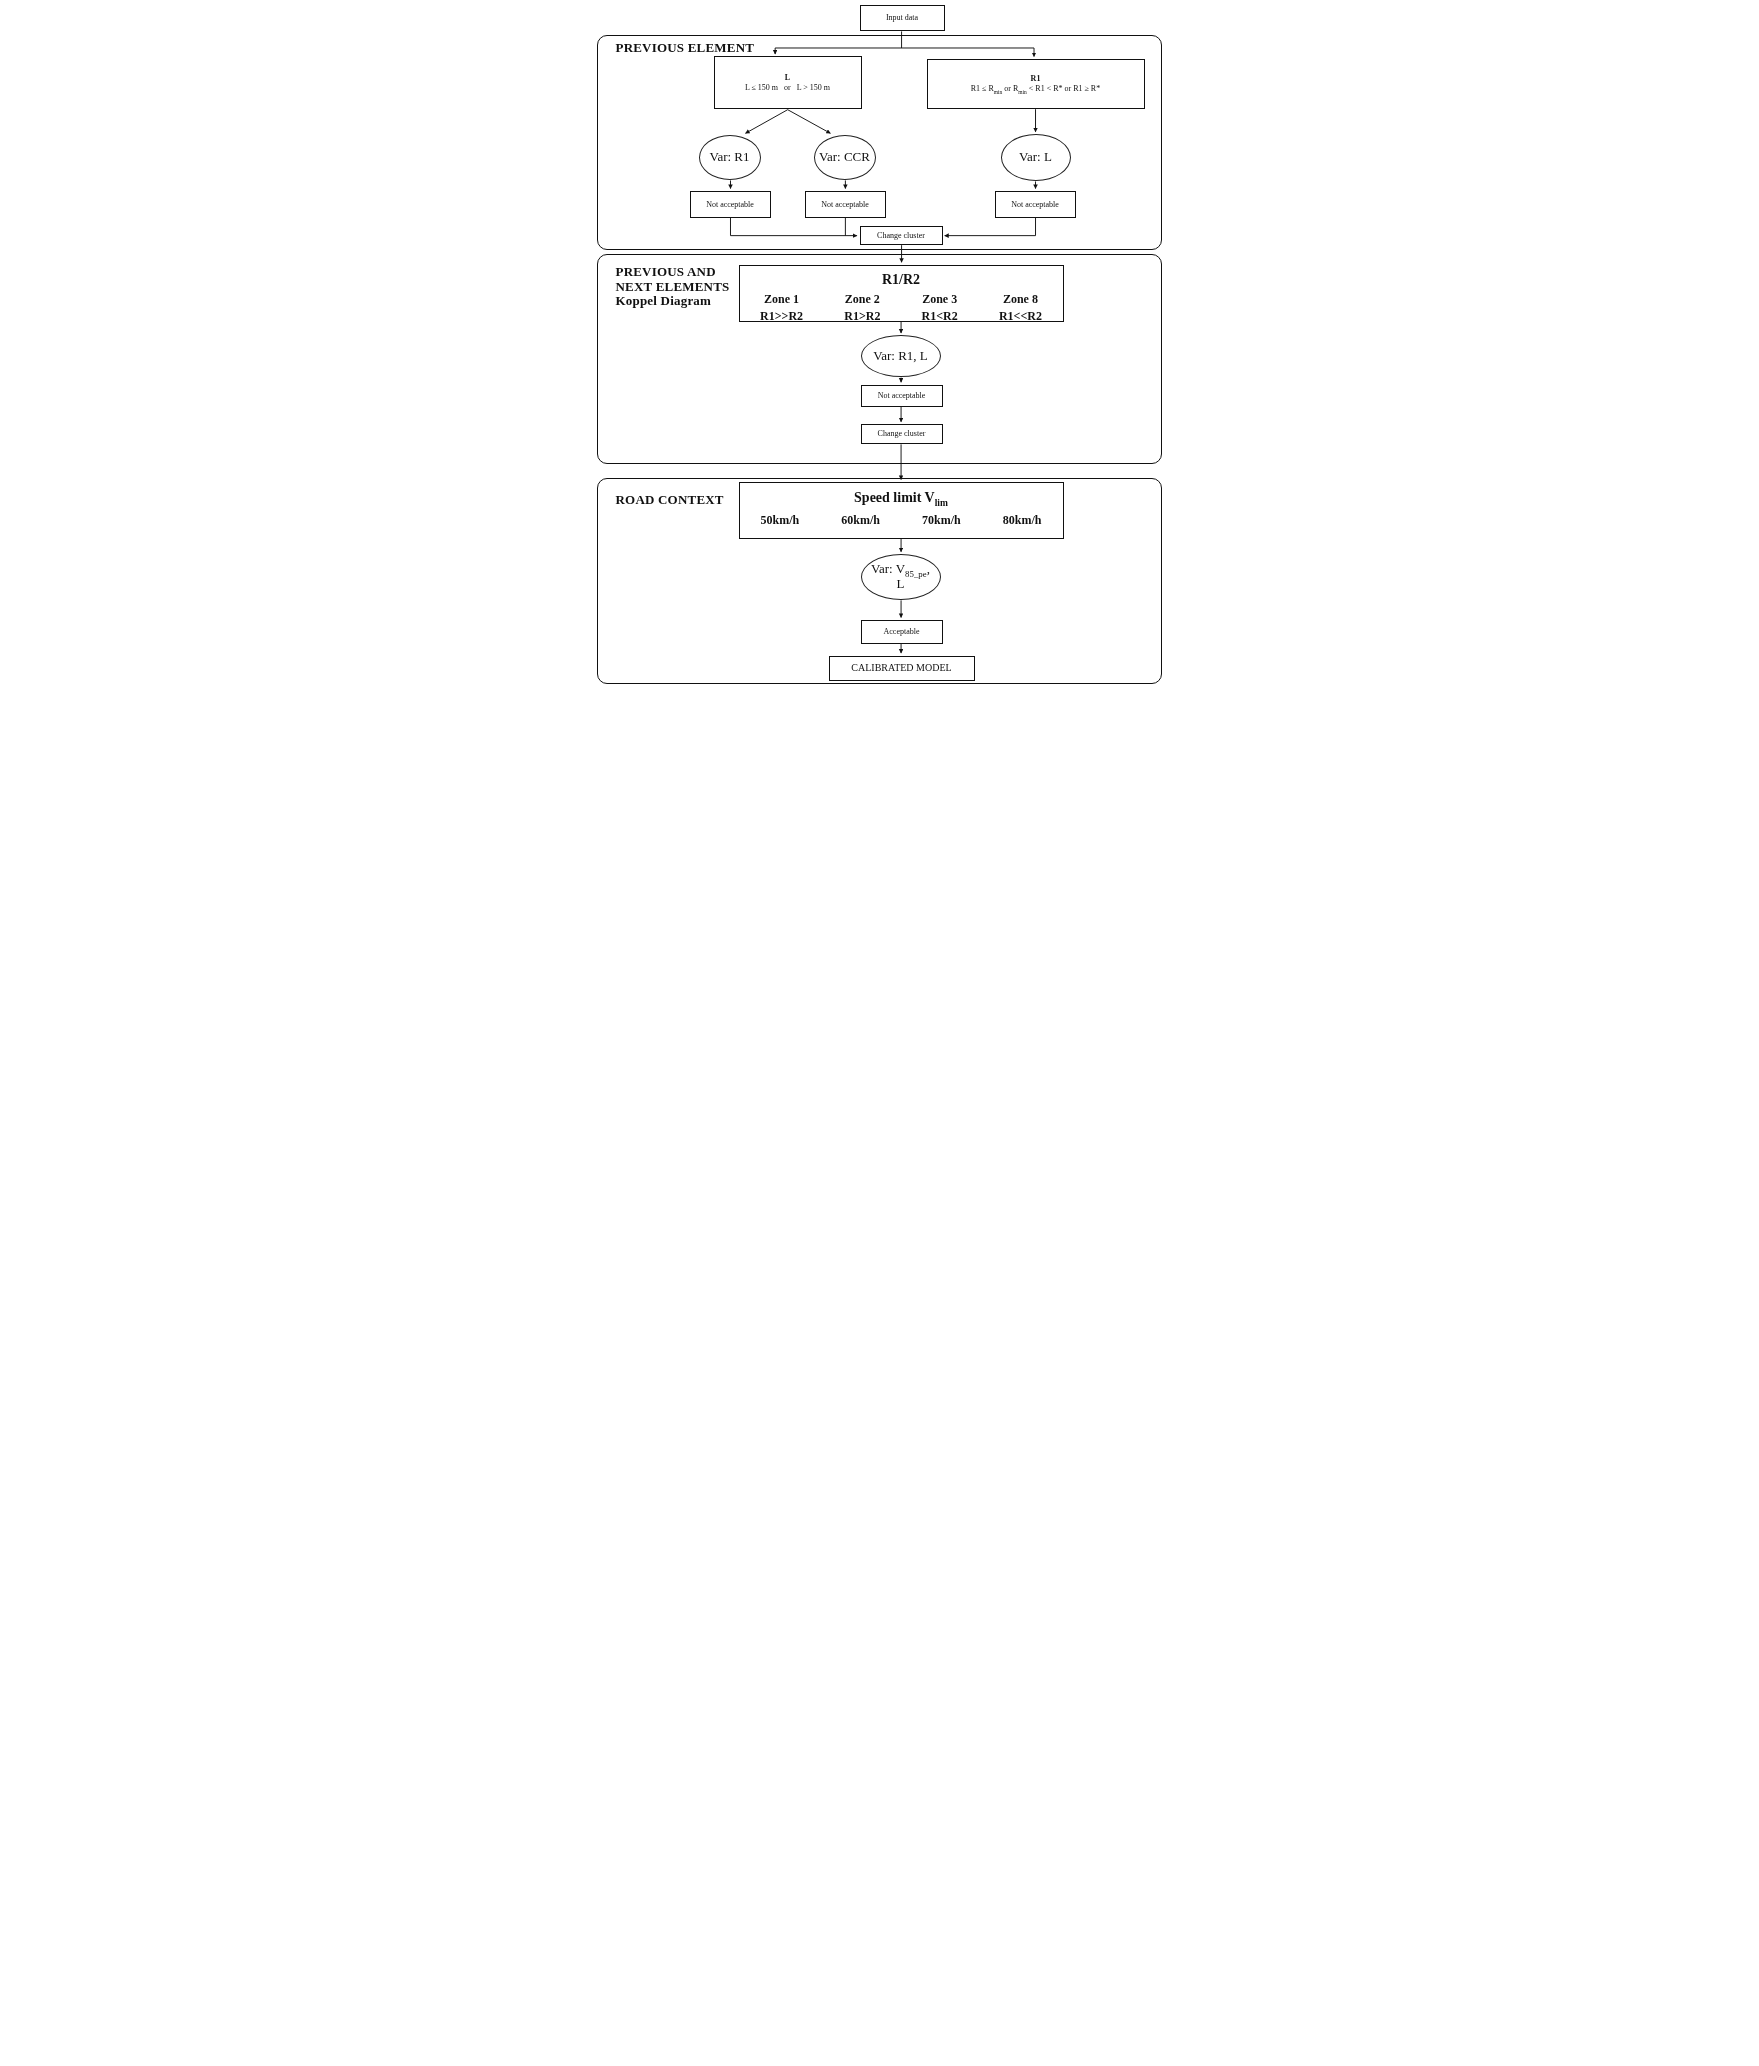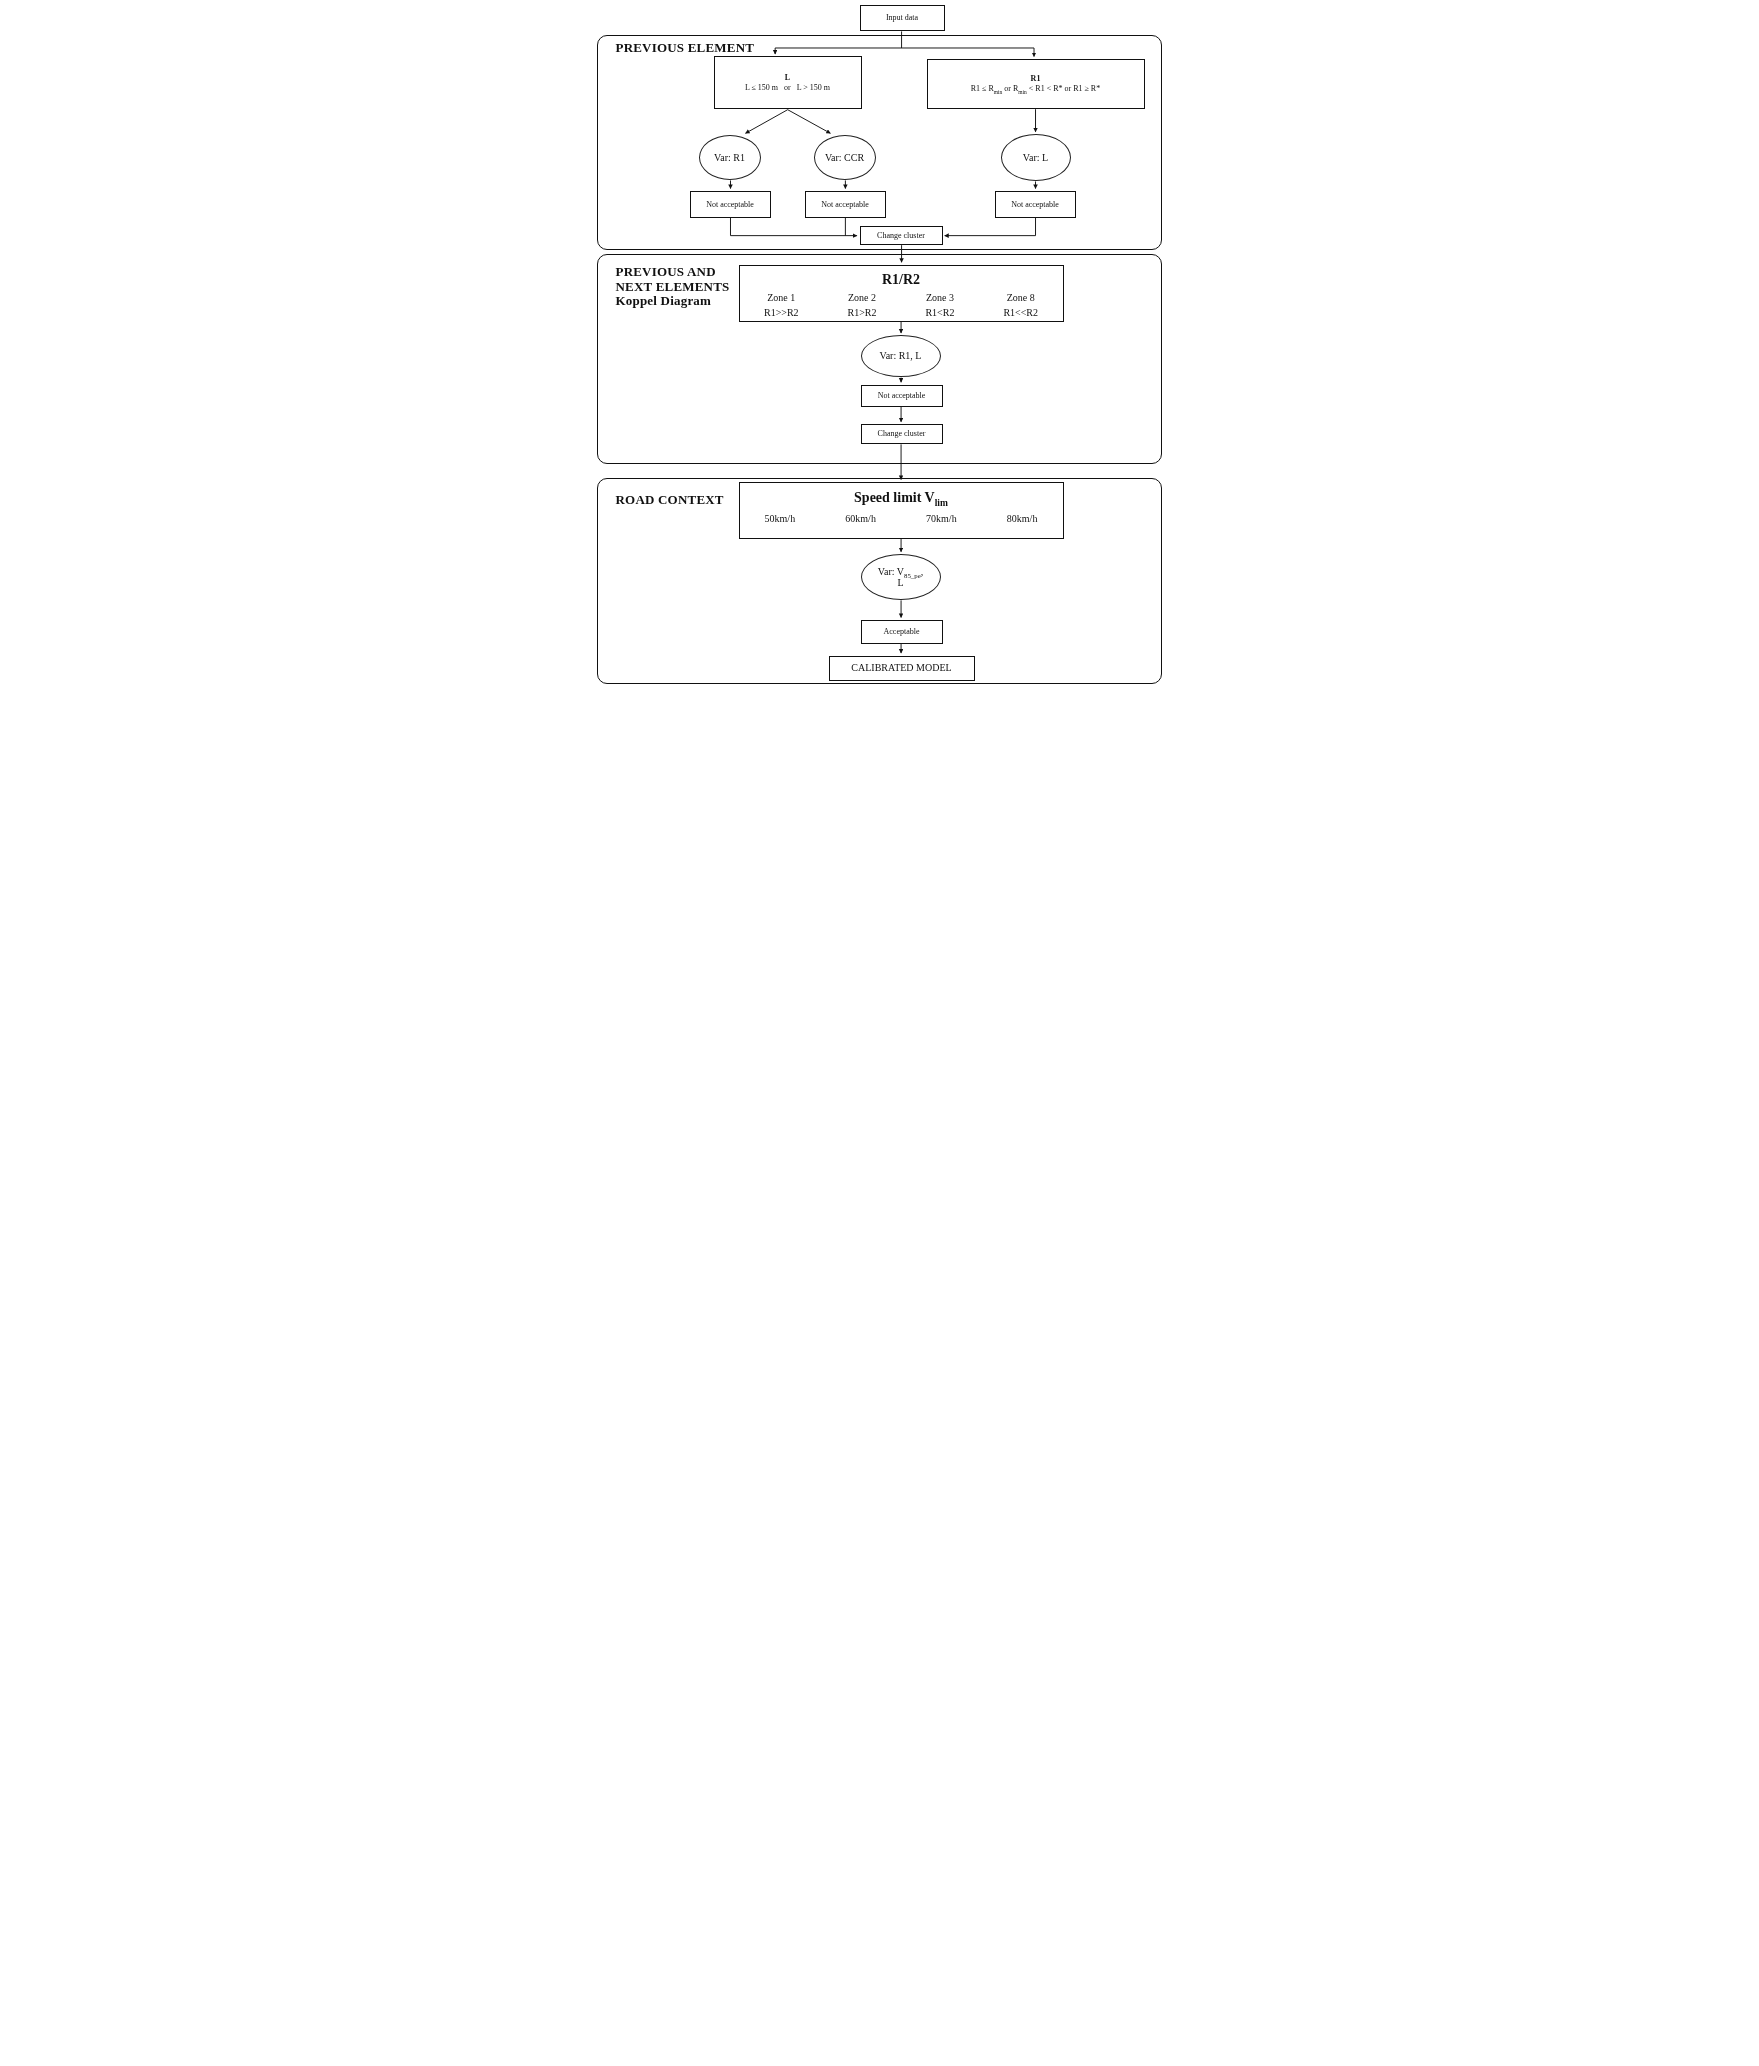--- a/index.html
+++ b/index.html
@@ -6,25 +6,25 @@
   body{font-family:"Liberation Serif","DejaVu Serif",serif;color:#111;}
   .canvas{position:relative;width:586px;height:689px;margin:0 auto;background:#fff;overflow:hidden;}
   .connectors{position:absolute;inset:0;width:100%;height:100%;pointer-events:none;z-index:5;}
   .section{position:absolute;border:1.5px solid #111;border-radius:10px;background:transparent;box-sizing:border-box;}
   .sec-heading{position:absolute;font-weight:bold;font-size:13px;letter-spacing:0.2px;line-height:14.6px;z-index:2;}
   .node{position:absolute;border:1px solid #111;background:#fff;box-sizing:border-box;
         display:flex;flex-direction:column;align-items:center;justify-content:center;
         text-align:center;font-size:8px;line-height:1.25;z-index:3;}
   .ellipse{position:absolute;border:0.9px solid #222;border-radius:50%;background:#fff;box-sizing:border-box;
         display:flex;flex-direction:column;align-items:center;justify-content:center;
-        text-align:center;font-size:10px;line-height:1.15;z-index:3;}
+        text-align:center;font-size:13px;line-height:1.15;z-index:3;}
   .bold{font-weight:bold;}
   sub{font-size:0.68em;line-height:0;}
   .cols{display:flex;width:100%;justify-content:space-around;align-items:flex-start;margin-top:3px;}
-  .col{font-size:10px;line-height:1.45;}
+  .col{font-size:12px;line-height:1.45;font-weight:bold;}
   .box-title{font-weight:bold;font-size:14px;}
 </style>
 </head>
 <body>
 
 <div class="canvas">
 
   <svg class="connectors" viewBox="0 0 1168 1372" xmlns="http://www.w3.org/2000/svg">
     <defs>
       <marker id="arrow" markerWidth="11" markerHeight="11" refX="8" refY="4.5" orient="auto" markerUnits="userSpaceOnUse">

